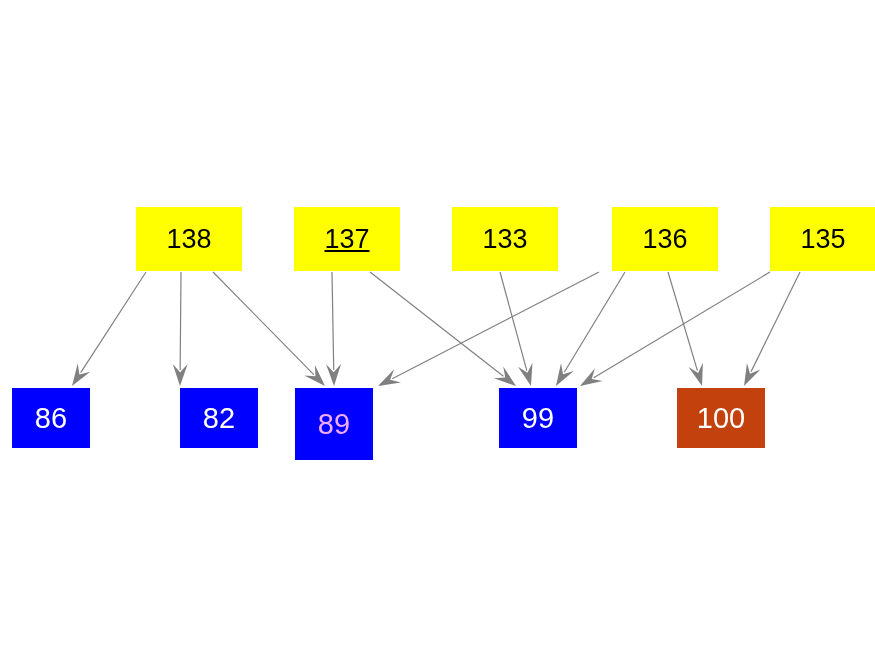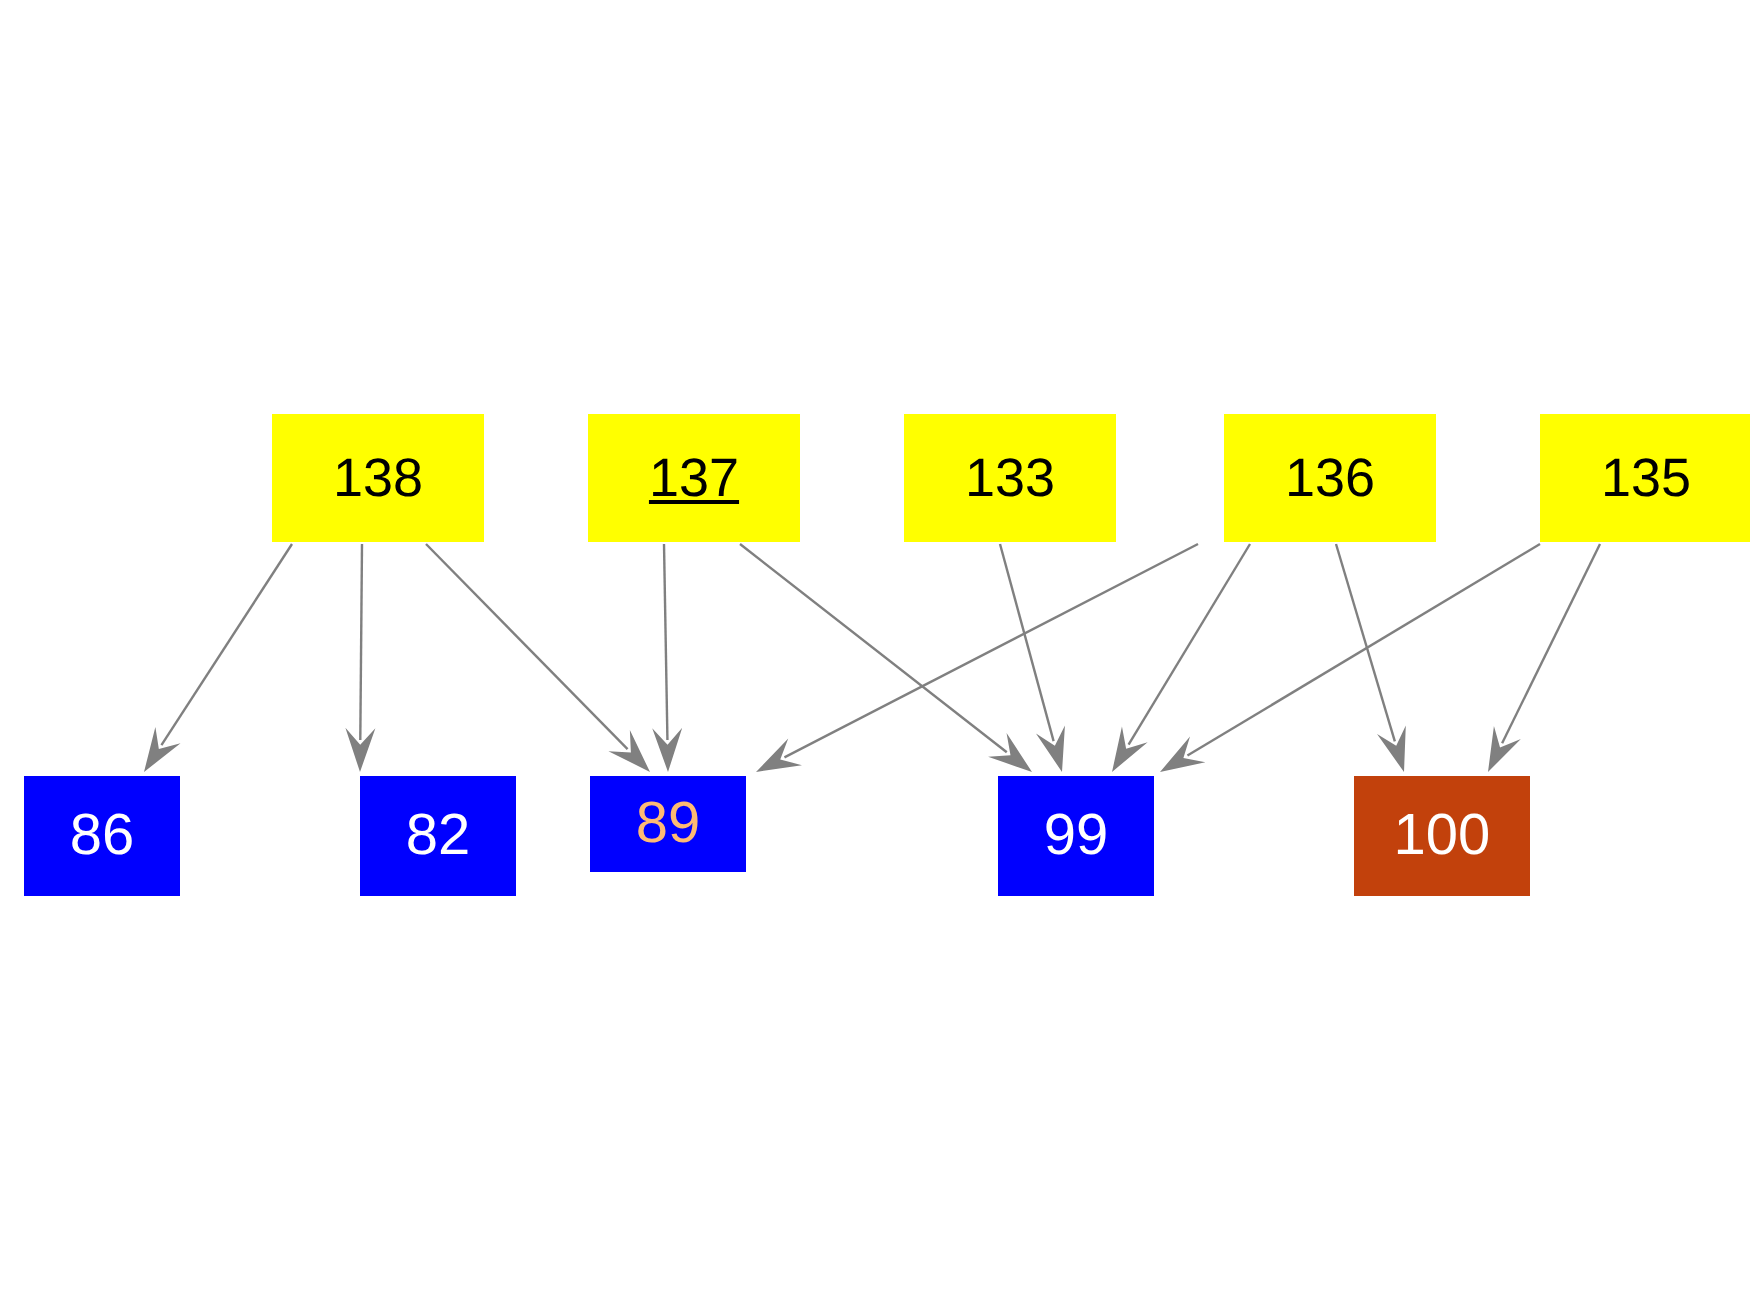--- a/index.html
+++ b/index.html
@@ -117,21 +117,21 @@
       </div>
       <div class="node source" style="left: 755px; top: 207px; width: 106px; height: 64px; background: rgb(255, 255, 0); color: rgb(0, 0, 0);">
         <span class="node-label">135</span>
       </div>
       <div class="node sink" style="left: 12px; top: 388px; width: 78px; height: 60px; background: rgb(0, 0, 255); color: rgb(255, 255, 255);">
         <span class="node-label">86</span>
       </div>
       <div class="node sink" style="left: 145px; top: 388px; width: 78px; height: 60px; background: rgb(0, 0, 255); color: rgb(255, 255, 255); margin-left: 35px;">
         <span class="node-label">82</span>
       </div>
-      <div class="node sink" style="left: 295px; top: 388px; width: 78px; height: 48px; background: rgb(0, 0, 255); color: #fdba74;">
+      <div class="node sink" style="left: 295px; top: 388px; width: 78px; height: 72px; background: rgb(0, 0, 255); color: #f0abfc;">
         <span class="node-label">89</span>
       </div>
       <div class="node sink" style="left: 499px; top: 388px; width: 78px; height: 60px; background: rgb(0, 0, 255); color: rgb(255, 255, 255); align-items: center;">
         <span class="node-label">99</span>
       </div>
       <div class="node sink" style="left: 677px; top: 388px; width: 88px; height: 60px; background: #c2410c; color: rgb(255, 255, 255);">
         <span class="node-label">100</span>
       </div>
     </div>
 

